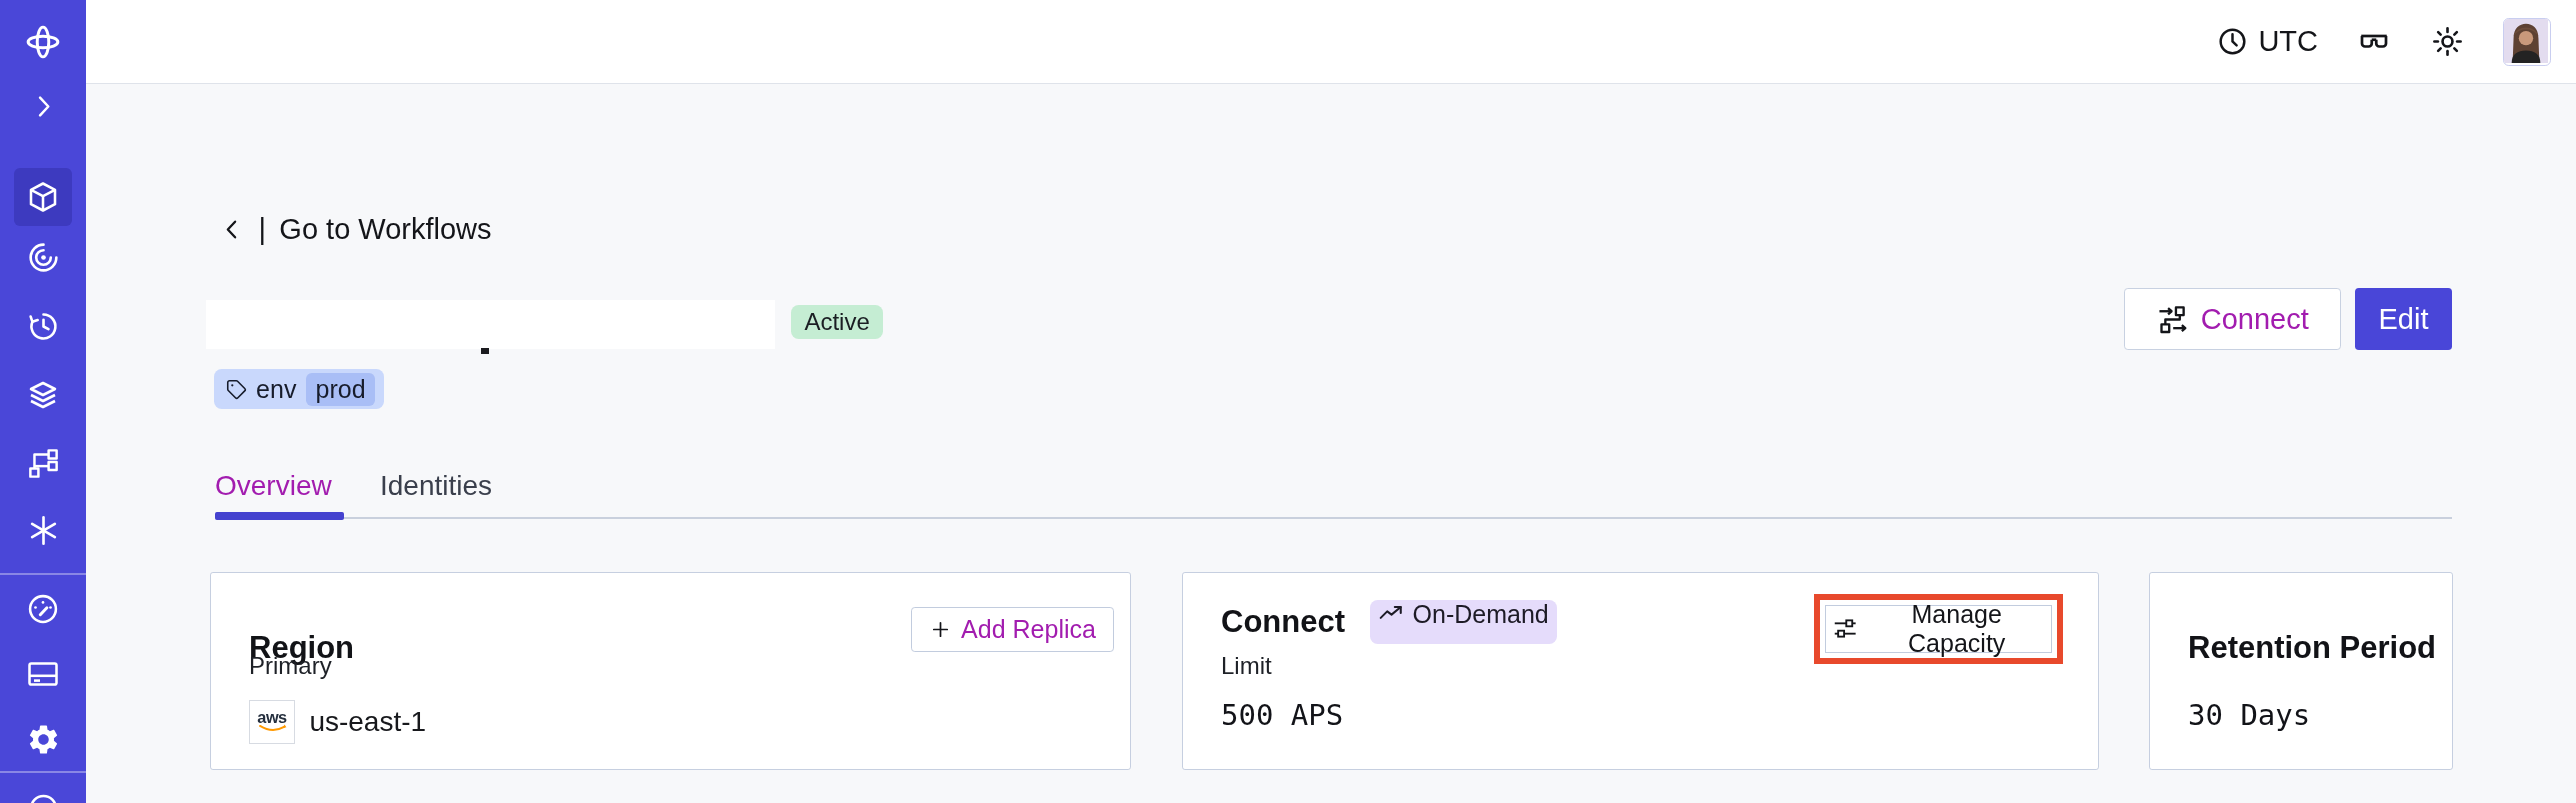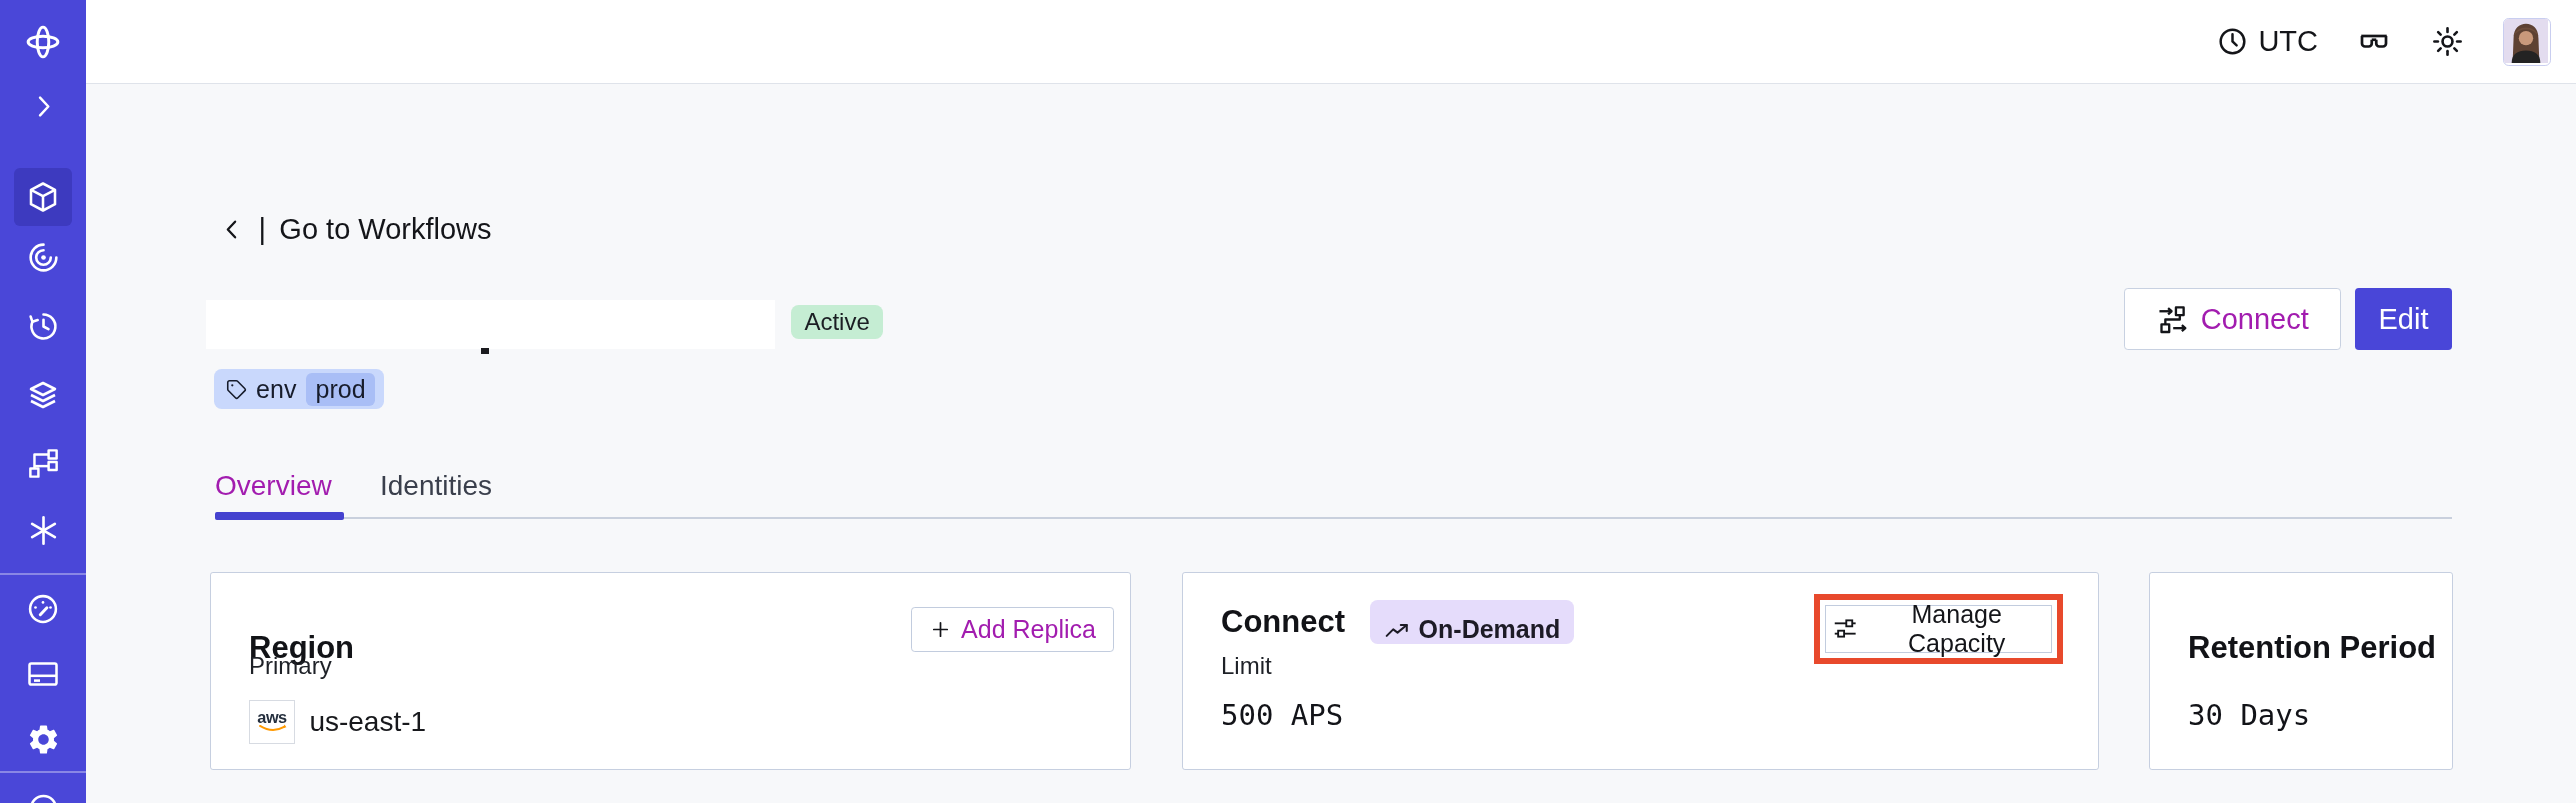--- a/index.html
+++ b/index.html
@@ -58,22 +58,22 @@
   .card-capacity{left:1182px;width:917px;}
   .card-retention{left:2149px;width:304px;}
   .card-title{position:absolute;left:38px;top:31px;font-size:31px;font-weight:600;color:#121317;}
   .field-label{position:absolute;left:38px;top:79px;font-size:24px;font-weight:500;color:#1E2127;}
   .mono-value{position:absolute;left:38px;top:125px;font-size:29px;color:#121318;
               font-family:"DejaVu Sans Mono",monospace;}
   .card-btn{position:absolute;height:45px;font-size:25px;border:1.9px solid #C2CCDE;gap:9.6px;}
   .add-replica{right:16.3px;top:34px;width:203px;}
   .title-row{position:absolute;left:38px;top:27px;display:flex;align-items:center;gap:25px;}
   .title-inline{font-size:31px;font-weight:600;color:#121317;}
-  .ondemand-badge{display:flex;align-items:flex-end;gap:8.6px;height:44px;padding:0 14px;
-                  background:#E5DCFB;border-radius:7.7px;font-size:25px;color:#1D1B26;font-weight:bold;}
+  .ondemand-badge{display:flex;align-items:flex-start;gap:8.6px;height:44px;padding:0 8px;
+                  background:#E5DCFB;border-radius:7.7px;font-size:25px;color:#1D1B26;}
   .highlight-box{position:absolute;right:35px;top:21px;border:6.7px solid #E8492C;padding:4.8px;}
   .manage-capacity{position:relative;width:227px;height:48px;font-size:25px;display:flex;
                    align-items:center;justify-content:center;gap:9.6px;background:#fff;
                    border:1.9px solid #C2CCDE;box-sizing:border-box;cursor:pointer;color:#141519;}
   .value-row{position:absolute;left:38px;top:127px;display:flex;align-items:center;gap:14.4px;}
   .aws-badge{width:46px;height:44px;background:#FFFFFF;border:1.9px solid #D7DBE2;border-radius:0;
              box-sizing:border-box;display:flex;flex-direction:column;align-items:center;
              justify-content:center;}
   .aws-text{font-size:16.3px;font-weight:bold;color:#252F3E;letter-spacing:-0.5px;line-height:14.4px;}
   .region-value{font-size:28px;color:#17181C;}

